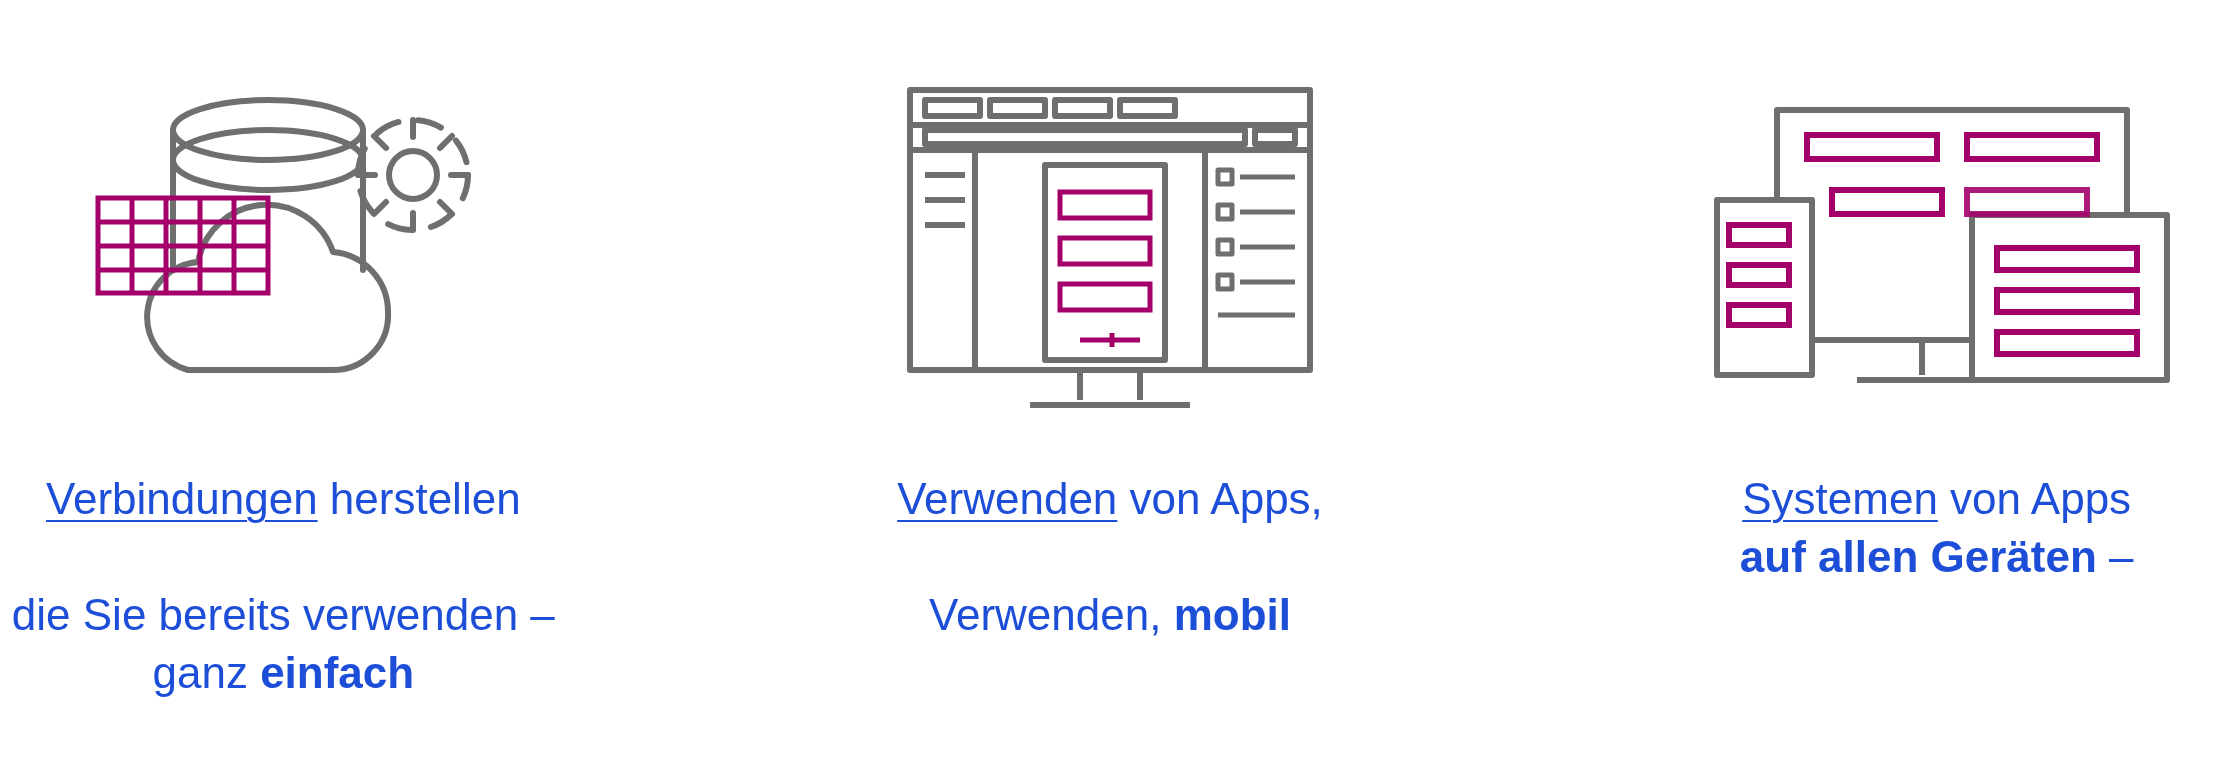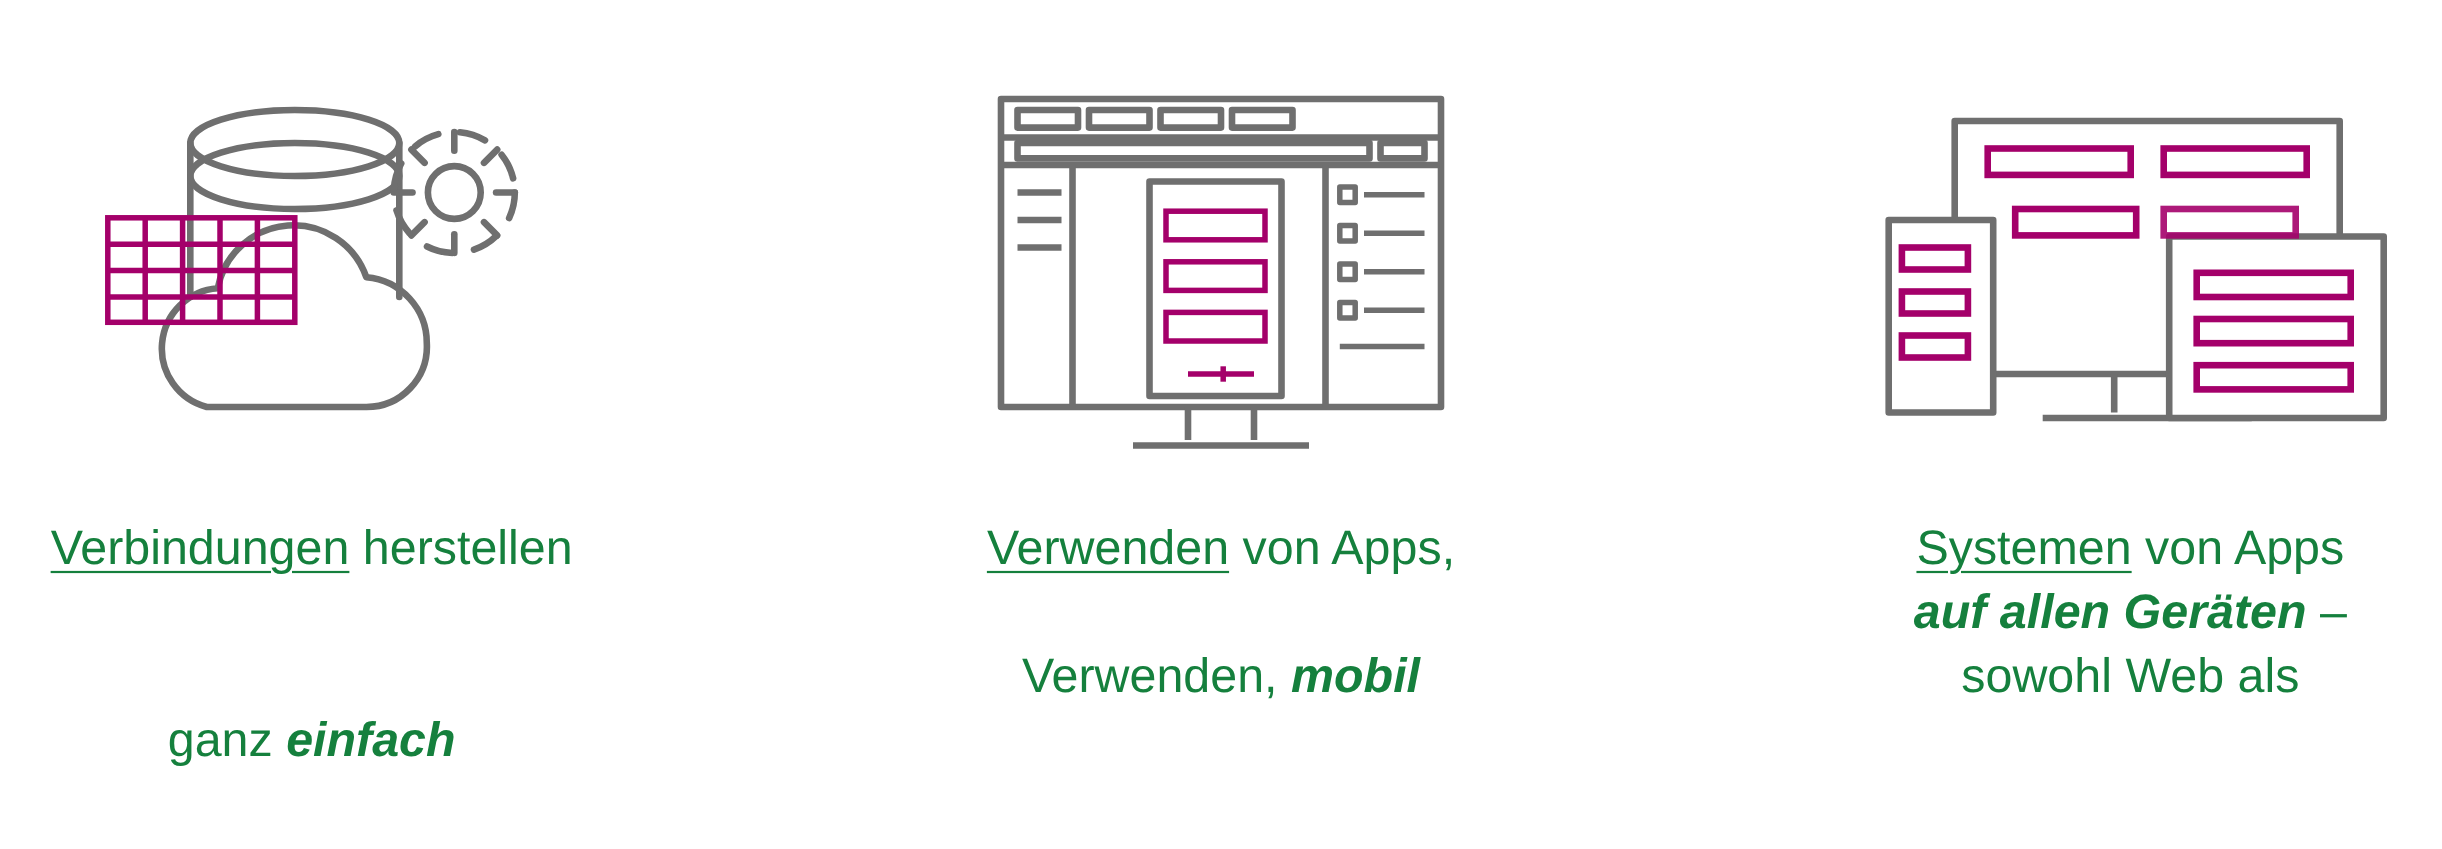--- a/index.html
+++ b/index.html
@@ -31,29 +31,28 @@
     display: flex;
     align-items: center;
     justify-content: center;
   }
   .caption {
     margin-top: 30px;
     text-align: center;
     font-size: 44px;
     line-height: 58px;
     font-weight: 300;
-    color: #15803d;
+    color: #1d4ed8;
   }
   .caption .u {
     text-decoration: underline;
     text-decoration-thickness: 2px;
     text-underline-offset: 6px;
   }
   .caption .em {
-    font-style: italic;
     font-weight: 600;
   }
   svg { display: block; }
 </style>
 </head>
 <body>
 
 <div class="row">
 
   <div class="col">
@@ -97,21 +96,21 @@
           <line x1="64" y1="118" x2="64" y2="213"></line>
           <line x1="98" y1="118" x2="98" y2="213"></line>
           <line x1="132" y1="118" x2="132" y2="213"></line>
           <line x1="166" y1="118" x2="166" y2="213"></line>
         </g>
       </svg>
     </div>
     <div class="caption">
       <span class="u">Verbindungen</span><span> herstellen</span><br>
       <br>
-      <br>
+      <span>die Sie bereits verwenden –</span><br>
       <span>ganz </span><span class="em">einfach</span>
     </div>
   </div>
 
   <div class="col">
     <div class="icon-box">
       <svg width="460" height="360" viewBox="0 0 460 360">
         <g fill="none" stroke="#6f6f6f" stroke-width="6" stroke-linejoin="round">
 
           <rect x="30" y="20" width="400" height="280"></rect>
@@ -193,17 +192,17 @@
 
           <rect x="310" y="168" width="140" height="22"></rect>
           <rect x="310" y="210" width="140" height="22"></rect>
           <rect x="310" y="252" width="140" height="22"></rect>
         </g>
       </svg>
     </div>
     <div class="caption">
       <span class="u">Systemen</span><span> von Apps</span><br>
       <span class="em">auf allen Geräten</span><span> –</span><br>
-      <span>sowohl Web als</span><br>
+      <br>
     </div>
   </div>
 
 </div>
 
 </body></html>

